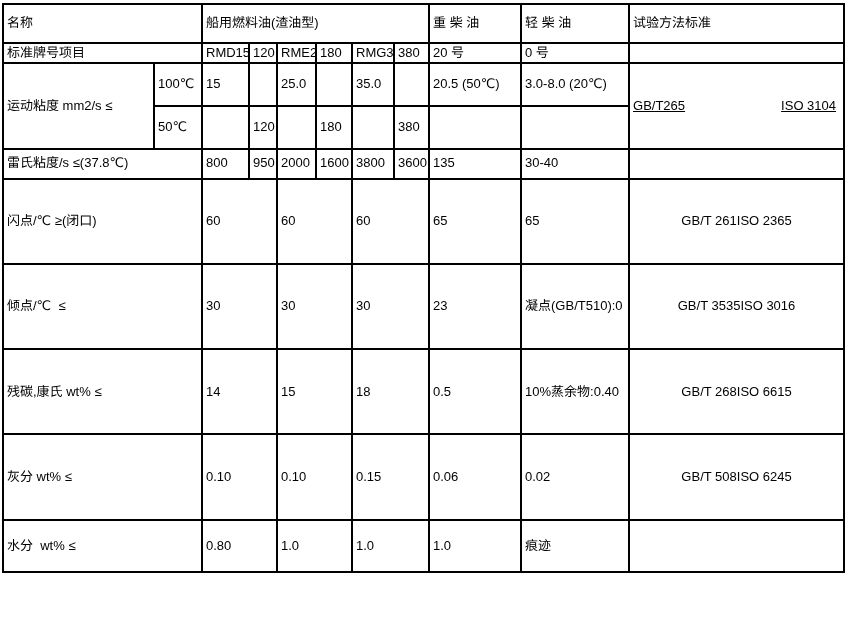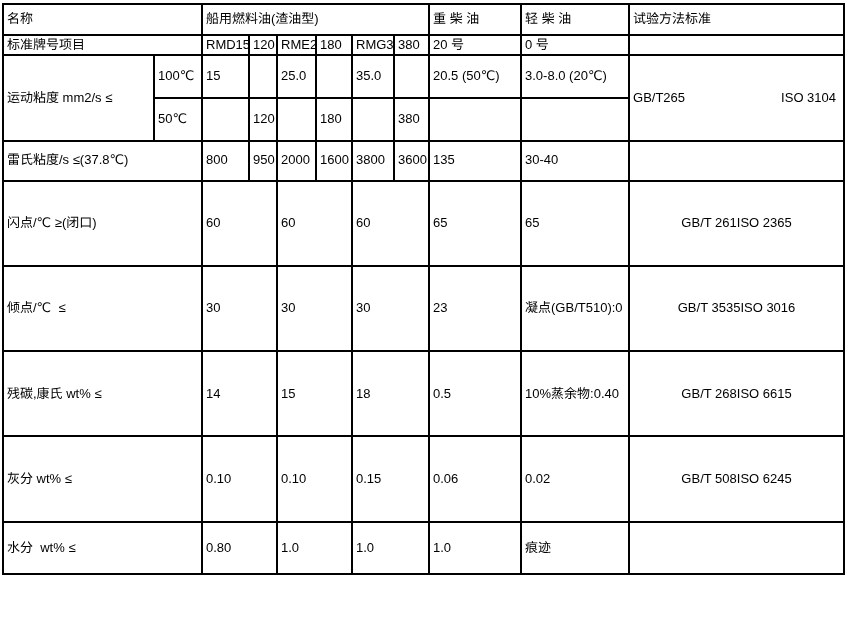--- a/index.html
+++ b/index.html
@@ -15,21 +15,21 @@
   table.spec td{
     border:2px solid #000;
     font-size:13px;line-height:1.25;
     padding:1px 3px;
     vertical-align:middle;
     white-space:pre-wrap;
     overflow:hidden;
   }
   td.lbl{padding-left:6px;}
   .mlines{display:flex;flex-direction:row;justify-content:center;row-gap:9px;}
-  .split{display:flex;justify-content:space-between;align-items:center;padding-right:4px;}
+  .split{display:flex;justify-content:space-between;align-items:center;padding-right:4px;text-decoration:underline;}
   .notes{
     position:absolute;left:5px;top:586px;
     font-size:14px;line-height:22px;white-space:pre-wrap;
   }
 </style>
 </head>
 <body>
 
 <table class="spec">
   <colgroup>
@@ -40,21 +40,21 @@
       <col style="width:39px">
     <col style="width:36px">
       <col style="width:42px">
       <col style="width:35px">
     <col style="width:92px">
       <col style="width:108px">
       <col style="width:215px">
   </colgroup>
   <tbody>
 
-  <tr style="height:31px">
+  <tr style="height:39px">
     <td colspan="2" class="lbl">名称</td>
     <td colspan="6">船用燃料油(渣油型)</td>
     <td>重 柴 油</td>
     <td>轻 柴 油</td>
     <td>试验方法标准</td>
   </tr>
 
   <tr style="height:16px">
     <td colspan="2" class="lbl">标准牌号项目</td>
     <td>RMD15</td>
@@ -92,21 +92,21 @@
     <td></td>
     <td>120</td>
     <td></td>
     <td>180</td>
     <td></td>
     <td>380</td>
     <td></td>
     <td></td>
   </tr>
 
-  <tr style="height:40px">
+  <tr style="height:30px">
     <td colspan="2" class="lbl">雷氏粘度/s ≤(37.8℃)</td>
     <td>800</td>
     <td>950</td>
     <td>2000</td>
     <td>1600</td>
     <td>3800</td>
     <td>3600</td>
     <td>135</td>
     <td>30-40</td>
     <td></td>

